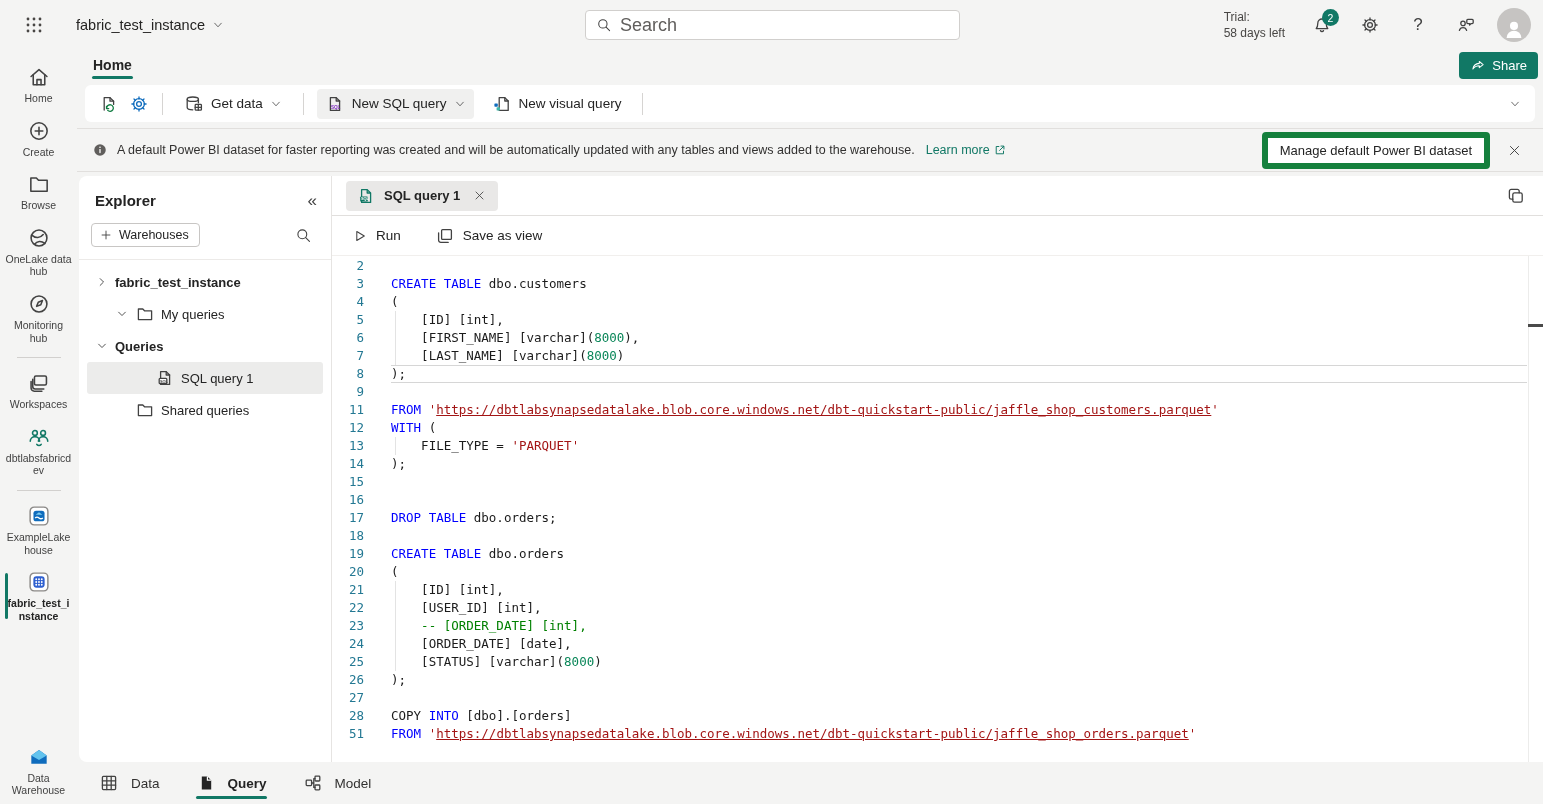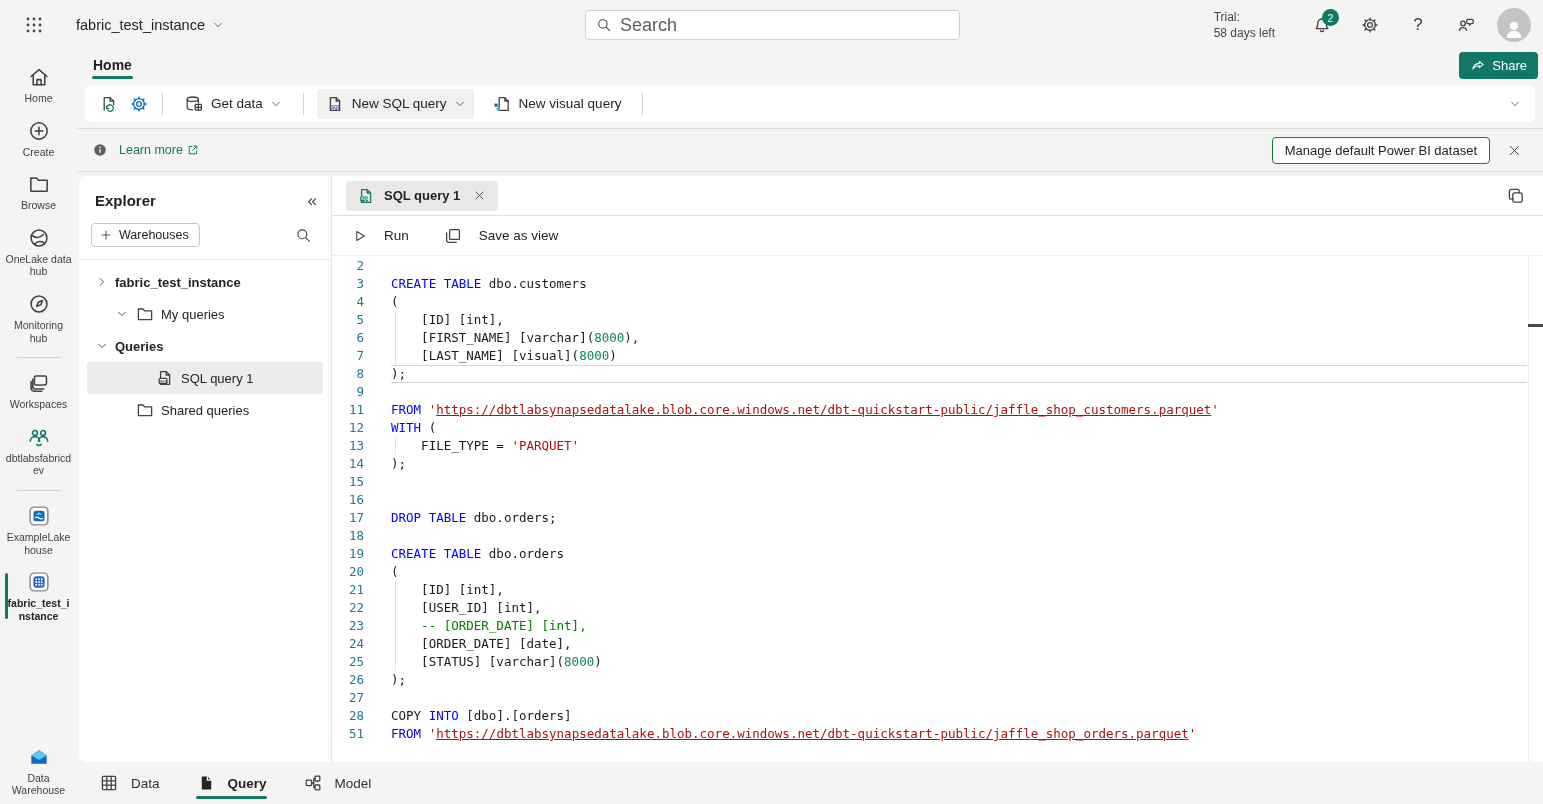--- a/index.html
+++ b/index.html
@@ -8,21 +8,21 @@
   .app { display:flex; flex-direction:column; height:100%; }
 
   
   .topbar { height:50px; flex:none; display:flex; align-items:center; background:#f4f4f3; position:relative; }
   .waffle { width:40px; height:40px; margin-left:14px; display:flex; align-items:center; justify-content:center; cursor:pointer; }
   .ws-picker { display:flex; align-items:center; gap:7px; margin-left:22px; font-size:14.5px; color:#252423; cursor:pointer; }
   .searchbox { position:absolute; left:585px; top:10px; width:375px; height:30px; background:#fff; border:1px solid #d1cfcd; border-radius:4px; display:flex; align-items:center; padding:0 10px; gap:8px; }
   .searchbox input { border:none; outline:none; font-size:18px; width:100%; background:transparent; color:#7f1d1d; font-family:"Liberation Sans",sans-serif; }
   .searchbox input::placeholder { color:#605e5c; }
   .top-right { position:absolute; right:0; top:0; height:50px; display:flex; align-items:center; gap:14px; padding-right:12px; }
-  .trial { font-size:12px; color:#484644; line-height:1.35; margin-right:16px; }
+  .trial { font-size:12px; color:#484644; line-height:1.35; margin-right:6px; }
   .tb-icon { width:34px; height:34px; display:flex; align-items:center; justify-content:center; position:relative; cursor:pointer; }
   .badge { position:absolute; top:1px; right:0px; min-width:17px; height:17px; border-radius:9px; background:#117865; color:#fff; font-size:10.5px; display:flex; align-items:center; justify-content:center; padding:0 4px; }
   .avatar { width:34px; height:34px; border-radius:50%; background:#c6c4c2; display:flex; align-items:flex-end; justify-content:center; overflow:hidden; cursor:pointer; }
   .qmark { font-size:17px; color:#424242; }
 
   
   .lower { display:flex; flex:1; min-height:0; }
   .rail { width:77px; flex:none; display:flex; flex-direction:column; align-items:center; background:#f4f4f3; padding-top:8px; overflow:hidden; }
   .nav-item { width:72px; display:flex; flex-direction:column; align-items:center; gap:3px; padding:7px 2px; cursor:pointer; position:relative; }
   .nav-item .lbl { font-size:10.5px; color:#424242; text-align:center; line-height:1.2; overflow-wrap:anywhere; max-width:66px; }
@@ -50,21 +50,21 @@
   .rb-div { width:1px; height:22px; background:#d6d4d2; margin:0 3px; }
   .rb-chevron { position:absolute; right:14px; top:50%; transform:translateY(-50%); cursor:pointer; }
   .chev { display:inline-flex; width:12px; height:12px; }
   .chev svg { width:100%; height:100%; }
 
   
   .banner { height:43px; flex:none; display:flex; align-items:center; padding:0 14px 0 15px; gap:9px; border-bottom:1px solid #e1dfdd; font-size:12.5px; color:#323130; }
   .banner .msg { white-space:nowrap; }
   .learn { color:#117865; display:flex; align-items:center; gap:3px; cursor:pointer; margin-left:2px; }
   .banner .flex1 { flex:1; }
-  .manage-btn { border:1px solid #15803d; background:#fff; border-radius:4px; padding:5px 12px; font-size:13px; color:#242424; white-space:nowrap; cursor:pointer; }
+  .manage-btn { border:6px solid #15803d; background:#fff; border-radius:4px; padding:5px 12px; font-size:13px; color:#242424; white-space:nowrap; cursor:pointer; }
   .banner-close { width:30px; height:30px; display:flex; align-items:center; justify-content:center; cursor:pointer; }
 
   
   .content-zone { flex:1; min-height:0; padding:4px 0 0 2px; }
   .card { background:#fff; height:100%; border-radius:8px 0 0 8px; display:flex; overflow:hidden; }
 
   
   .explorer { width:253px; flex:none; display:flex; flex-direction:column; border-right:1px solid #e6e4e2; }
   .exp-head { display:flex; align-items:center; justify-content:space-between; padding:16px 14px 10px 16px; }
   .exp-title { font-size:15px; font-weight:bold; }
@@ -79,21 +79,21 @@
   .tree-chev { width:14px; height:14px; display:inline-flex; flex:none; }
   .tree-chev svg { width:100%; height:100%; }
 
   
   .editor { flex:1; min-width:0; display:flex; flex-direction:column; }
   .tabbar { height:40px; flex:none; border-bottom:1px solid #e1dfdd; display:flex; align-items:center; padding:0 12px 0 14px; position:relative; }
   .qtab { background:#e9e8e7; border-radius:4px; height:30px; display:flex; align-items:center; gap:8px; padding:0 8px 0 10px; font-size:13px; font-weight:bold; cursor:pointer; }
   .qtab .x { width:22px; height:22px; display:flex; align-items:center; justify-content:center; border-radius:3px; cursor:pointer; }
   .copy-btn { position:absolute; right:14px; width:26px; height:26px; display:flex; align-items:center; justify-content:center; cursor:pointer; }
   .runbar { height:40px; flex:none; display:flex; align-items:center; gap:34px; padding-left:20px; border-bottom:1px solid #f1efed; }
-  .run-btn, .save-btn { display:flex; align-items:center; gap:16px; font-size:13.5px; cursor:pointer; }
+  .run-btn, .save-btn { display:flex; align-items:center; gap:8px; font-size:13.5px; cursor:pointer; }
 
   
   .code-wrap { flex:1; min-height:0; position:relative; overflow:hidden; background:#fff; }
   .code-lines { padding:1px 16px 0 2px; font-family:"DejaVu Sans Mono", monospace; font-size:12.5px; }
   .code-line { display:flex; height:18px; line-height:18px; white-space:pre; }
   .gutter { width:30px; flex:none; text-align:right; color:#237893; user-select:none; }
   .line-content { margin-left:27px; flex:1; position:relative; }
   .code-line.current .line-content { box-shadow: inset 0 1px 0 #d6d6d6, inset 0 -1px 0 #d6d6d6; }
   .indent-guide { position:absolute; left:4px; top:0; bottom:0; width:1px; background:#e3e3e3; }
   .tk-k { color:#0000ff; } .tk-s { color:#a31515; }
@@ -388,20 +388,21 @@
       </div>
 
       <div class="banner">
         <span class="ic" style="width:16px;height:16px">
             <svg viewBox="0 0 20 20">
               <circle cx="10" cy="10" r="7.2" fill="#605e5c"></circle>
               <circle cx="10" cy="6.6" r="1" fill="#ffffff"></circle>
               <rect x="9.2" y="8.6" width="1.6" height="5.4" rx="0.8" fill="#ffffff"></rect>
             </svg>
           </span>
+        <span class="msg">A default Power BI dataset for faster reporting was created and will be automatically updated with any tables and views added to the warehouse.</span>
         <span class="learn">
           <span>Learn more</span>
           <span class="ic" style="width:14px;height:14px">
               <svg viewBox="0 0 20 20" fill="none" stroke="#117865" stroke-width="1.4" stroke-linecap="round" stroke-linejoin="round">
                 <path d="M8.4 5H4.6v10.4H15v-3.8"></path>
                 <path d="M11.4 4.4h4.2v4.2M15.2 4.8 9.4 10.6"></path>
               </svg>
             </span>
         </span>
         <span class="flex1"></span>
@@ -543,21 +544,21 @@
                 <span>Save as view</span>
               </div>
             </div>
             <div class="code-wrap">
               <div class="code-lines" id="code-lines">
                   <div class="code-line"><span class="gutter">2</span><div class="line-content"></div></div>
                   <div class="code-line"><span class="gutter">3</span><div class="line-content"><span class="tk-k">CREATE TABLE</span><span class="tk-p"> dbo.customers</span></div></div>
                   <div class="code-line"><span class="gutter">4</span><div class="line-content"><span class="tk-p">(</span></div></div>
                   <div class="code-line"><span class="gutter">5</span><div class="line-content"><span class="indent-guide"></span><span class="tk-p">    [ID] [int],</span></div></div>
                   <div class="code-line"><span class="gutter">6</span><div class="line-content"><span class="indent-guide"></span><span class="tk-p">    [FIRST_NAME] [varchar](</span><span class="tk-n">8000</span><span class="tk-p">),</span></div></div>
-                  <div class="code-line"><span class="gutter">7</span><div class="line-content"><span class="indent-guide"></span><span class="tk-p">    [LAST_NAME] [visual](</span><span class="tk-n">8000</span><span class="tk-p">)</span></div></div>
+                  <div class="code-line"><span class="gutter">7</span><div class="line-content"><span class="indent-guide"></span><span class="tk-p">    [LAST_NAME] [varchar](</span><span class="tk-n">8000</span><span class="tk-p">)</span></div></div>
                   <div class="code-line current"><span class="gutter">8</span><div class="line-content"><span class="tk-p">);</span></div></div>
                   <div class="code-line"><span class="gutter">9</span><div class="line-content"></div></div>
                   <div class="code-line"><span class="gutter">11</span><div class="line-content"><span class="tk-k">FROM</span><span class="tk-p"> </span><span class="tk-s">'</span><span class="tk-u">https://dbtlabsynapsedatalake.blob.core.windows.net/dbt-quickstart-public/jaffle_shop_customers.parquet</span><span class="tk-s">'</span></div></div>
                   <div class="code-line"><span class="gutter">12</span><div class="line-content"><span class="tk-k">WITH</span><span class="tk-p"> (</span></div></div>
                   <div class="code-line"><span class="gutter">13</span><div class="line-content"><span class="indent-guide"></span><span class="tk-p">    FILE_TYPE = </span><span class="tk-s">'PARQUET'</span></div></div>
                   <div class="code-line"><span class="gutter">14</span><div class="line-content"><span class="tk-p">);</span></div></div>
                   <div class="code-line"><span class="gutter">15</span><div class="line-content"></div></div>
                   <div class="code-line"><span class="gutter">16</span><div class="line-content"></div></div>
                   <div class="code-line"><span class="gutter">17</span><div class="line-content"><span class="tk-k">DROP TABLE</span><span class="tk-p"> dbo.orders;</span></div></div>
                   <div class="code-line"><span class="gutter">18</span><div class="line-content"></div></div>

